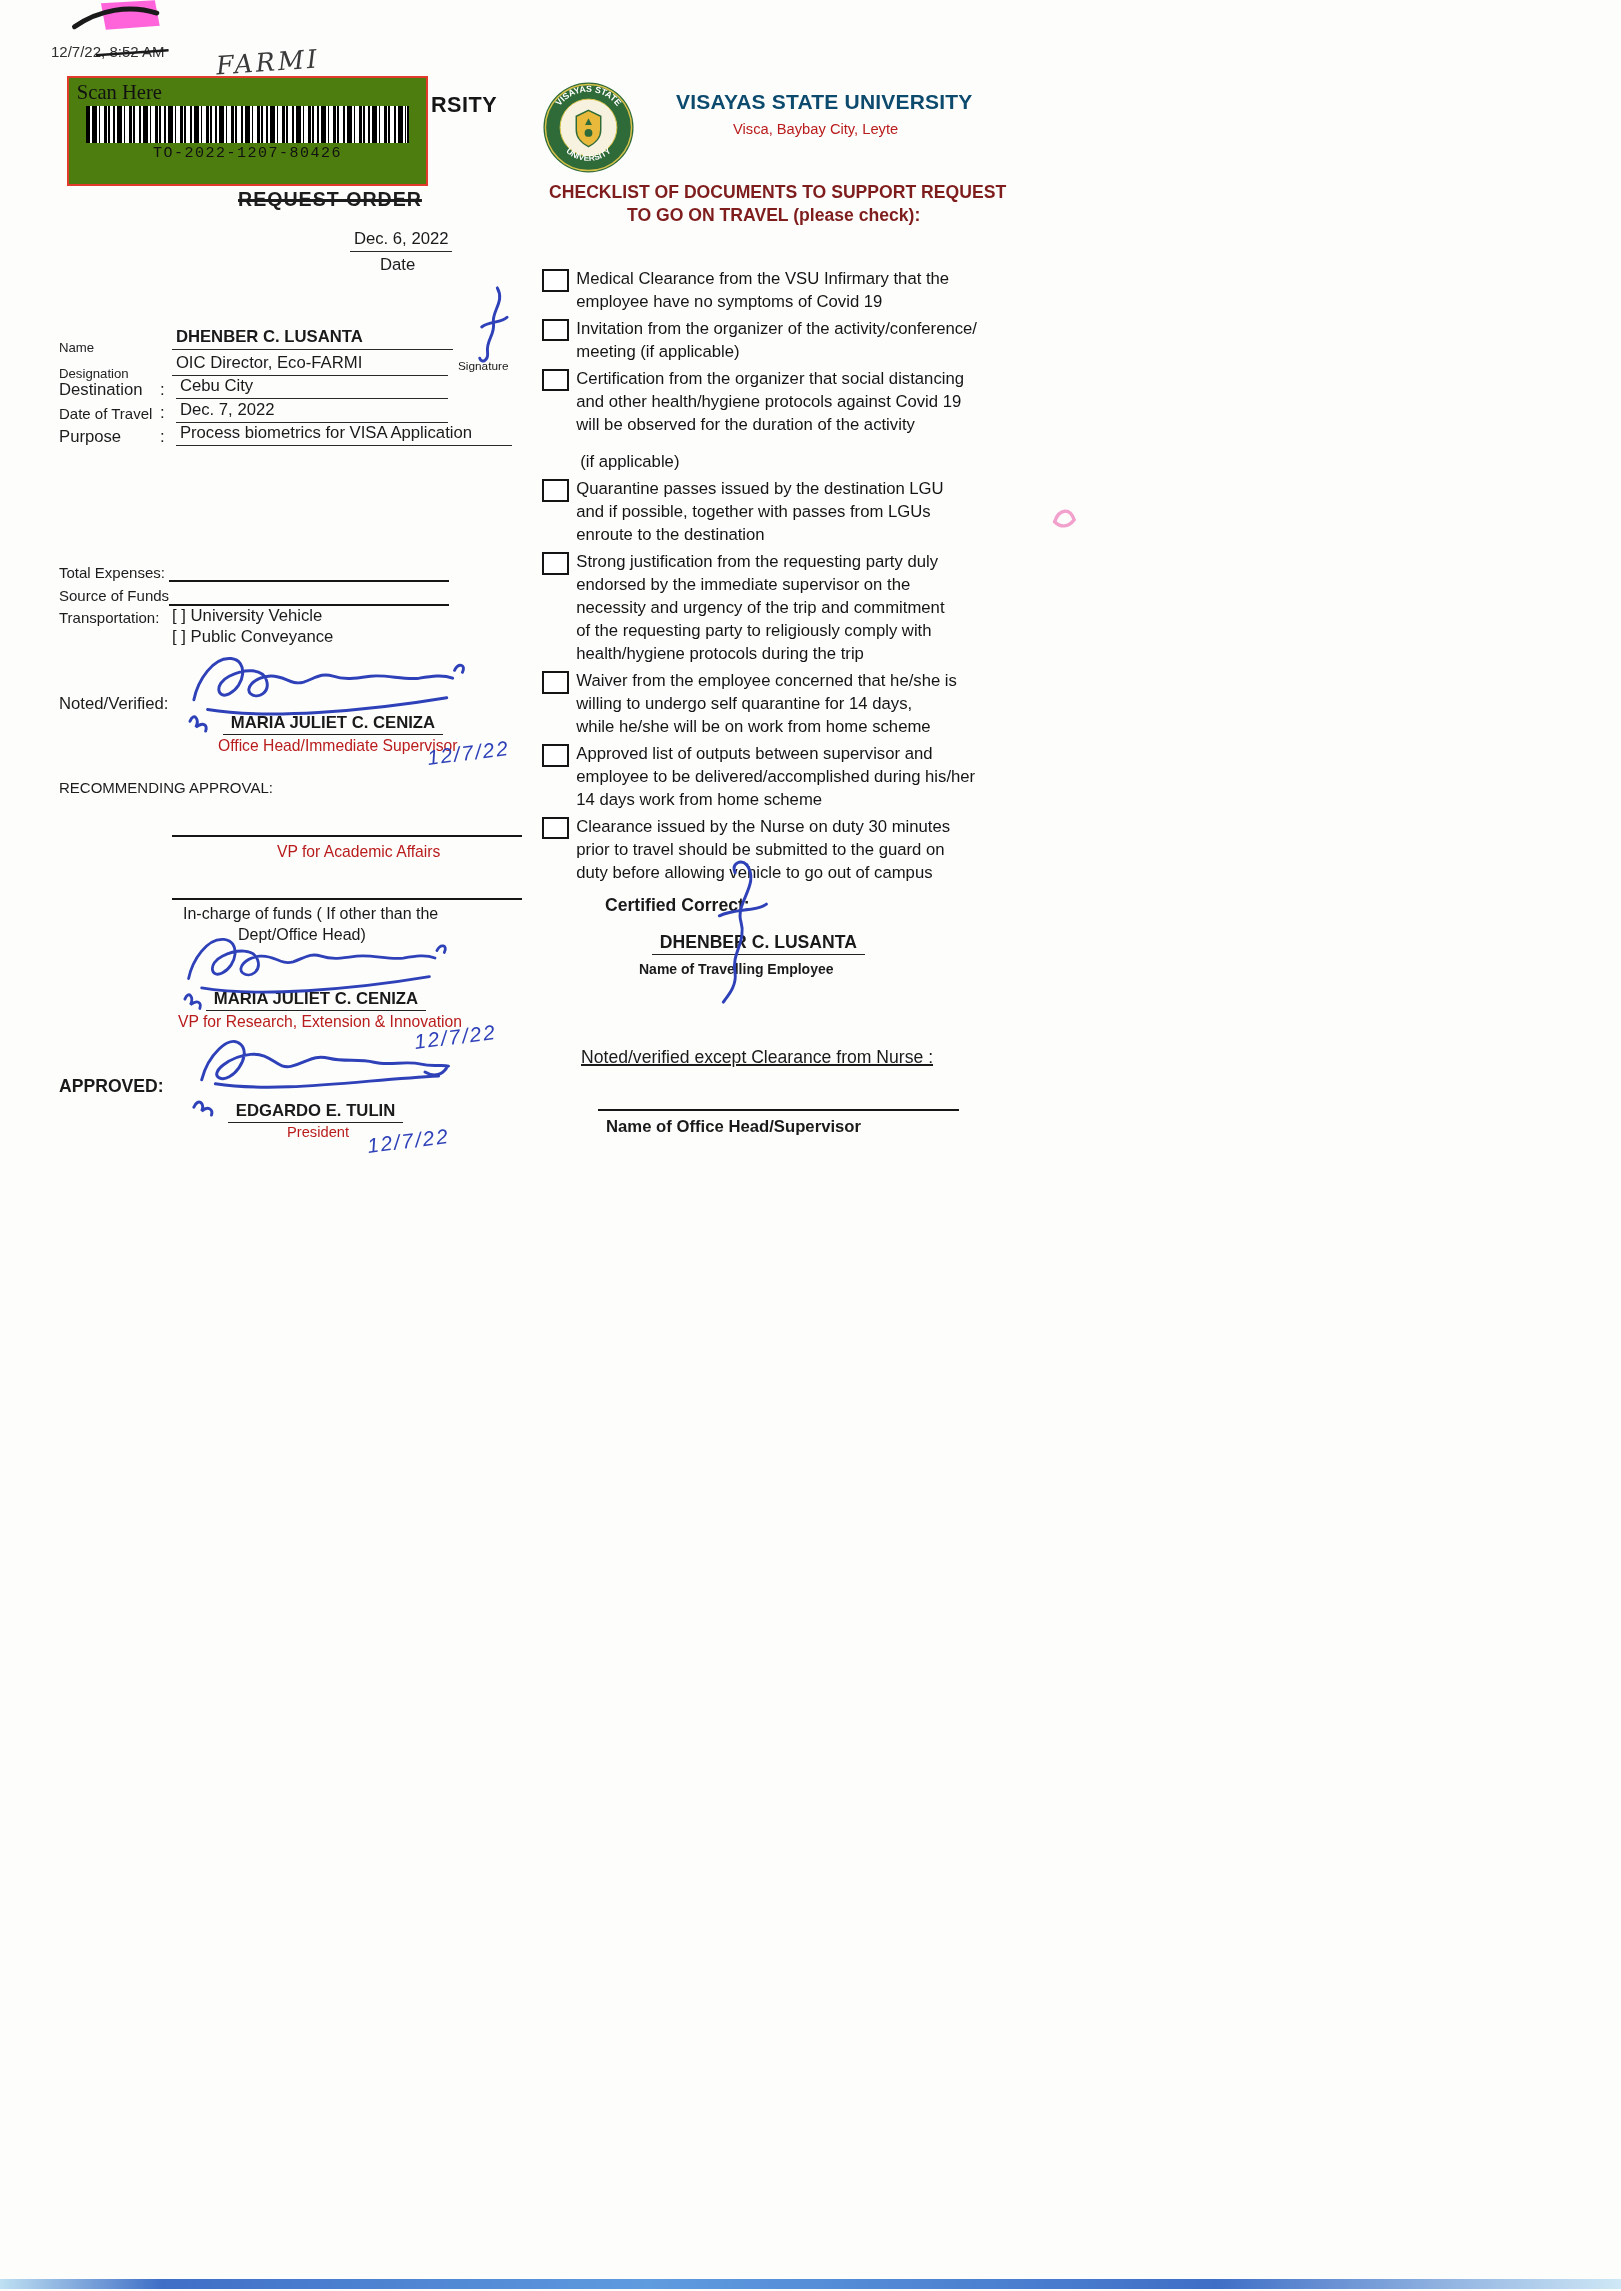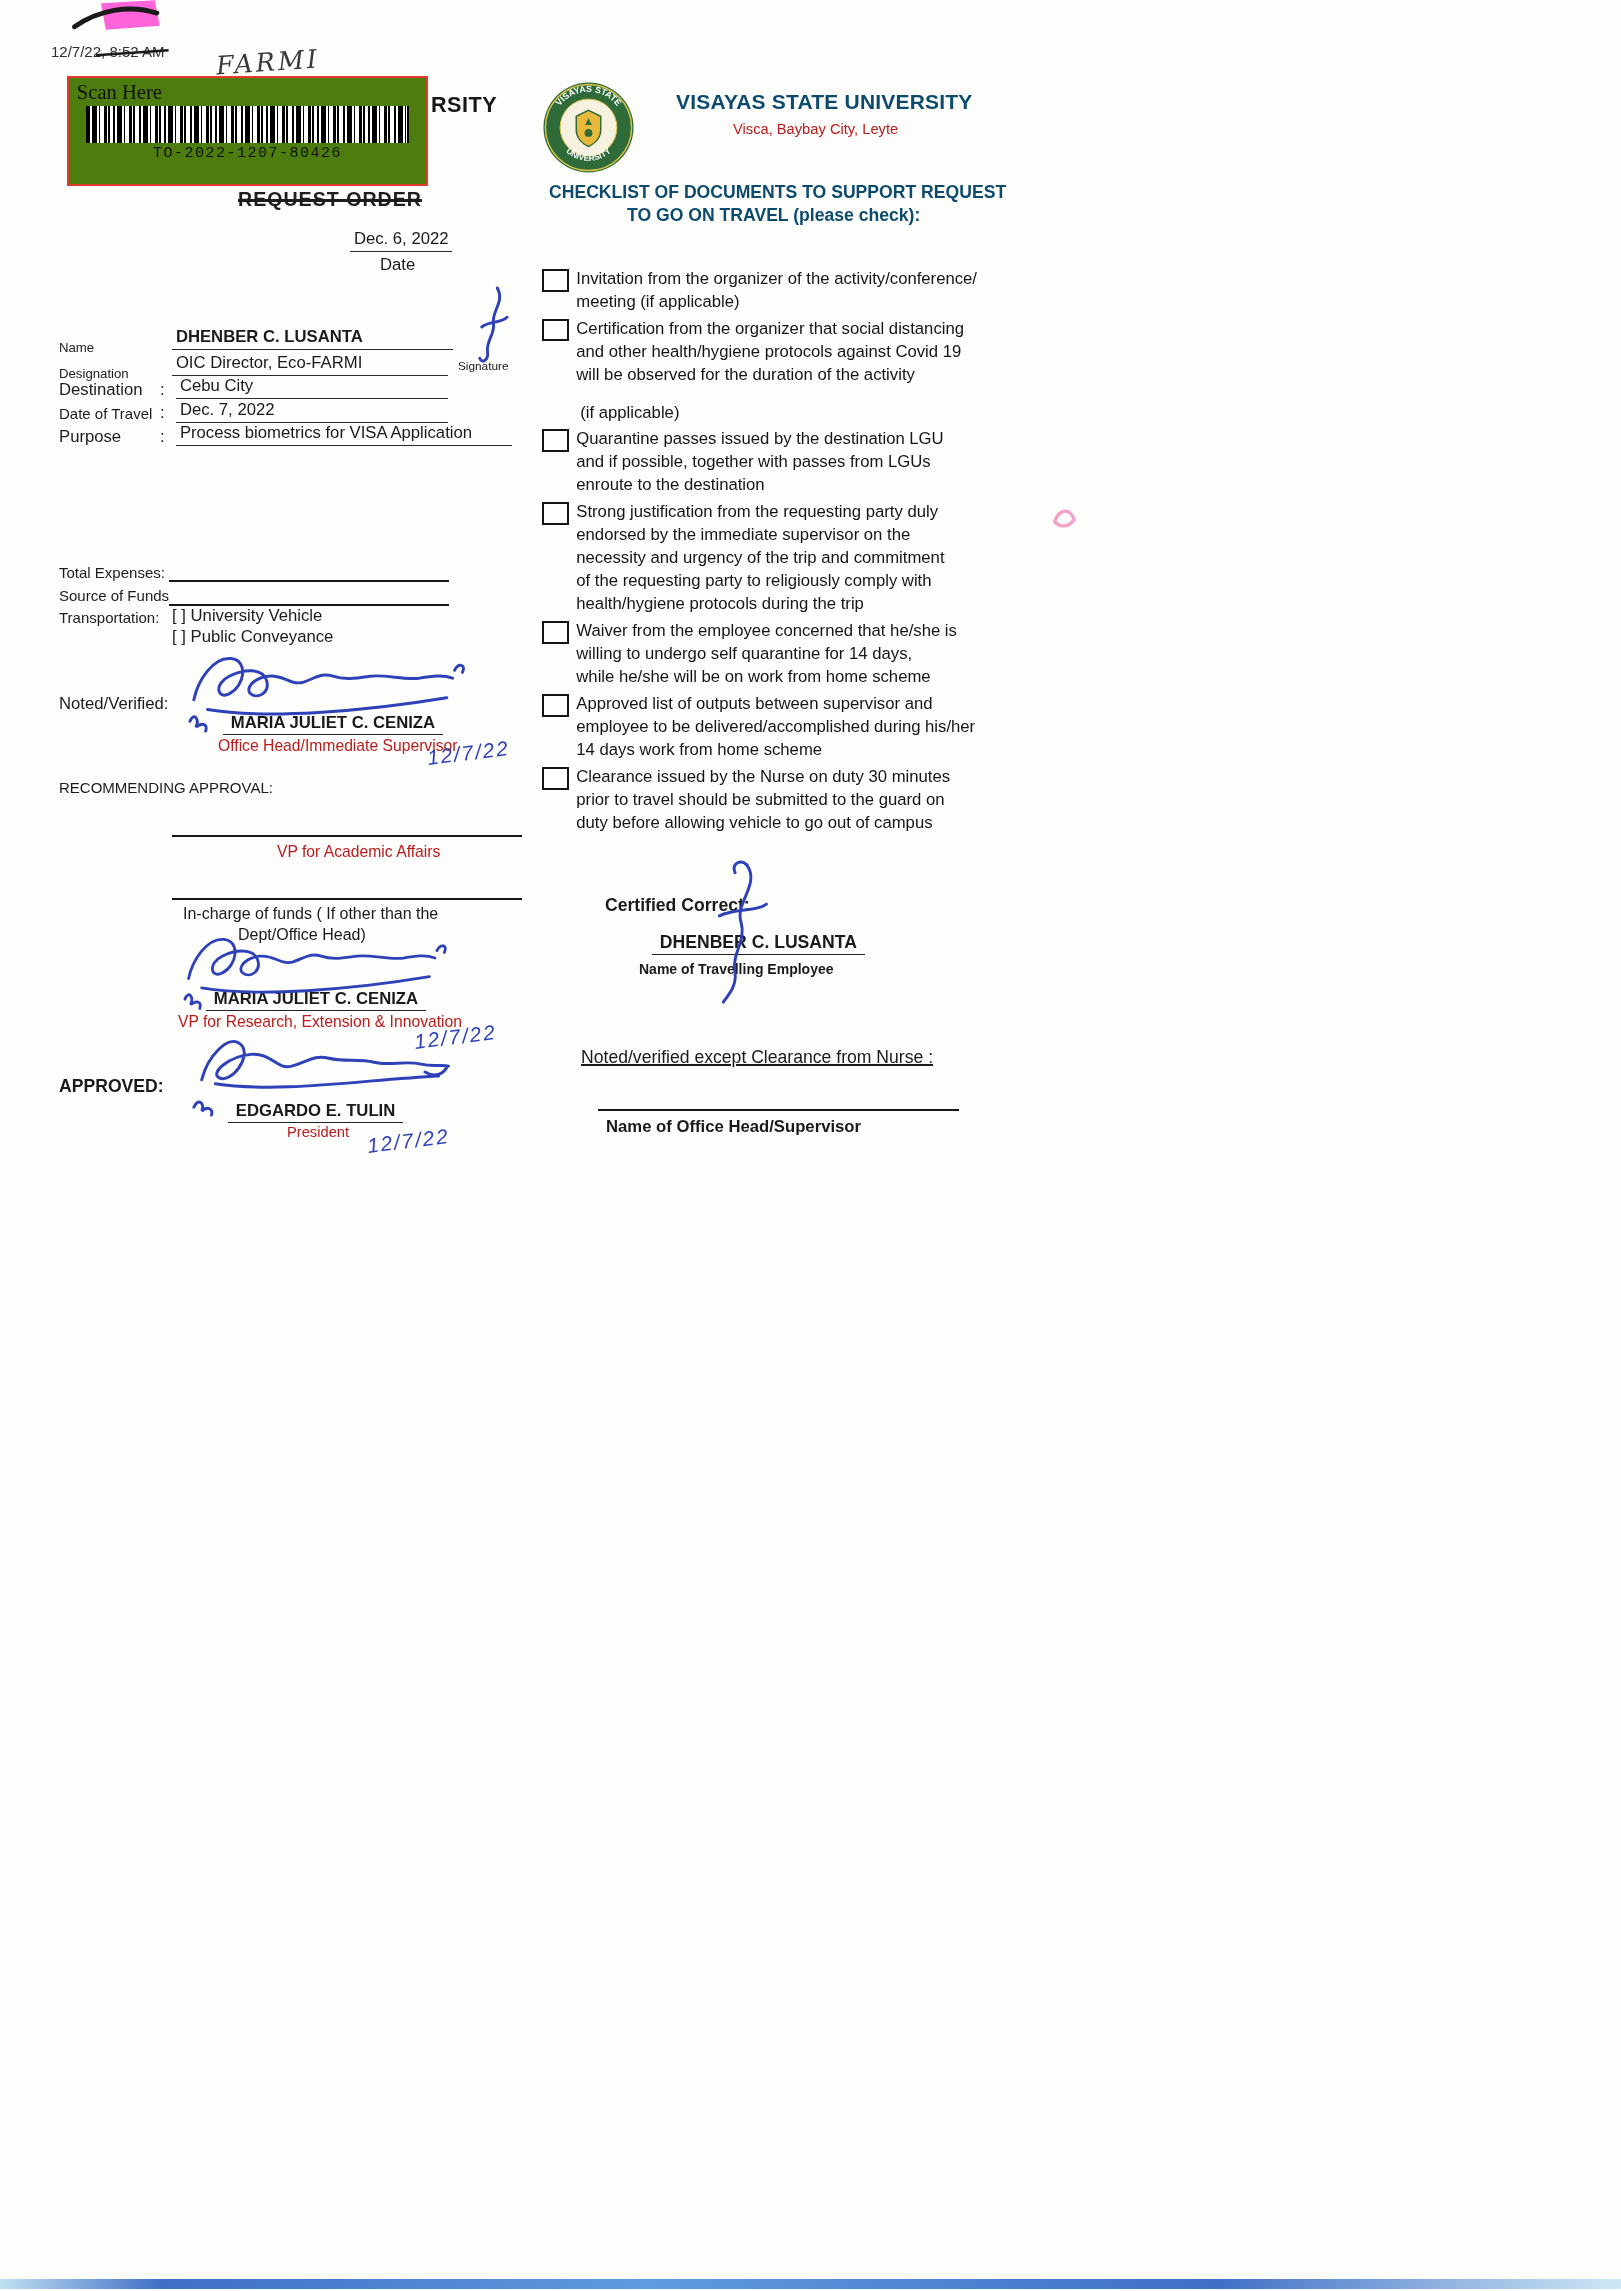--- a/index.html
+++ b/index.html
@@ -30,21 +30,21 @@
   .mid-lbl{font-size:15px;color:#1c1c1c}
   .field-lbl{font-size:16.7px;color:#1c1c1c}
   .line{border-top:2.4px solid #161616;height:0}
   .sig-name{font-weight:bold;font-size:16.7px;border-bottom:1.8px solid #222;padding:0 7.8px 1px;display:inline-block}
   .sig-title{font-size:15.7px;color:#b91c1c}
   .hand-date{font-style:italic;color:#2e41b8;font-size:20.6px;letter-spacing:2px;transform:rotate(-7deg);z-index:7}
   .sig-svg{z-index:7}
 
   .univ-name{font-size:21px;font-weight:bold;letter-spacing:0.2px;color:#0c4a6e}
   .univ-addr{font-size:14.7px;color:#b91c1c}
-  .chk-title{font-size:17.6px;font-weight:bold;color:#0c4a6e}
+  .chk-title{font-size:17.6px;font-weight:bold;color:#7f1d1d}
   .chk-wrap{width:476px}
   .chk-item{display:flex;margin-bottom:3.9px}
   .chk-box{width:26.5px;height:22.5px;border:2.5px solid #141414;margin-right:7.8px;flex:0 0 auto;margin-top:2px;background:#fff}
   .chk-lines{font-size:16.7px;line-height:23px;color:#151515}
   .gap-top{margin-top:14.7px;padding-left:3.9px}
   .cert-lbl{font-size:17.6px;font-weight:bold}
   .noted-except{font-size:17.6px;text-decoration:underline;text-decoration-thickness:1.5px}
 
   .bottom-strip{left:0;top:2279px;width:1621px;height:9.8px;
     background:linear-gradient(90deg,#bfe0f2 0%,#3f6ec6 10%,#5f9bdf 40%,#3f6ec6 75%,#cfe8f6 100%)}
@@ -175,20 +175,27 @@
   </svg>
 
   <div class="abs univ-name" style="left:676px;top:90px">VISAYAS STATE UNIVERSITY</div>
   <div class="abs univ-addr" style="left:733px;top:121px">Visca, Baybay City, Leyte</div>
 
   <div class="abs chk-title" style="left:549px;top:182px">CHECKLIST OF DOCUMENTS TO SUPPORT REQUEST</div>
   <div class="abs chk-title" style="left:627px;top:205px">TO GO ON TRAVEL (please check):</div>
 
   <div class="abs chk-wrap" style="left:542px;top:267px">
 
+    <div class="chk-item">
+      <span class="chk-box"></span>
+      <div class="chk-lines">
+        <div>Medical Clearance from the VSU Infirmary that the</div>
+        <div>employee have no symptoms of Covid 19</div>
+      </div>
+    </div>
 
     <div class="chk-item">
       <span class="chk-box"></span>
       <div class="chk-lines">
         <div>Invitation from the organizer of the activity/conference/</div>
         <div>meeting (if applicable)</div>
       </div>
     </div>
 
     <div class="chk-item">

